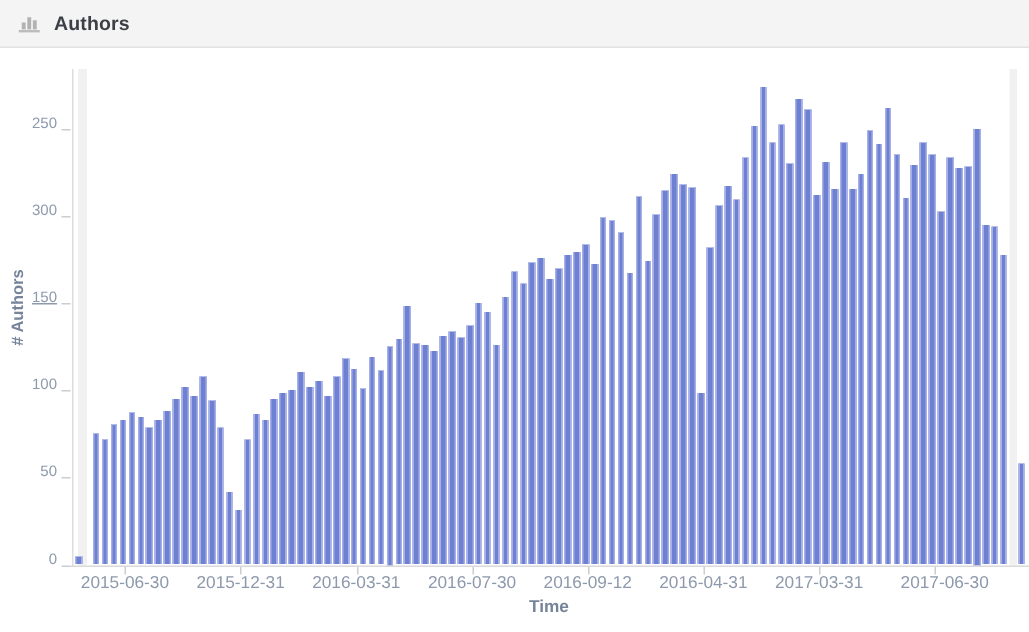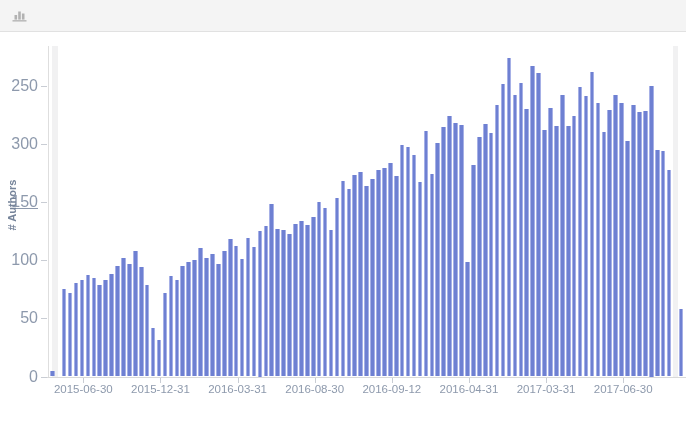--- a/index.html
+++ b/index.html
@@ -19,21 +19,21 @@
   .chart{position:absolute;left:0;top:0;width:686px;height:421px;}
   .y-axis-line{position:absolute;background:#dedede;width:1px;}
   .x-axis-line{position:absolute;background:#d9d9d9;height:1px;}
   .band{position:absolute;background:#f1f1f2;}
   .bar{
     position:absolute;background:#6e80d2;
     border-left:1px solid #a6b0e6;border-right:1px solid #a6b0e6;
     box-sizing:border-box;
   }
   .y-tick-label{
-    position:absolute;width:36px;text-align:right;font-size:16px;color:#8d99ac;
+    position:absolute;width:36px;text-align:right;font-size:10px;color:#8d99ac;
   }
   .y-tick-dash{position:absolute;width:6px;height:1px;background:#c9cdd4;}
   .x-tick-dash{position:absolute;width:1px;height:5px;background:#c9cdd4;}
   .x-tick-label{
     position:absolute;width:72px;text-align:center;font-size:11.5px;color:#8d99ac;
   }
   .y-axis-title{
     position:absolute;left:-22px;top:198px;width:70px;height:14px;text-align:center;
     font-size:11px;font-weight:700;color:#76849a;transform:rotate(-90deg);
   }
@@ -47,20 +47,21 @@
 
 <div class="app">
 
   <div class="widget-header">
     <svg class="hicon" viewBox="0 0 17 17">
       <rect x="1.5" y="13" width="14" height="1.6" fill="#bcbcbc"></rect>
       <rect x="3.5" y="8" width="2.6" height="4.6" fill="#b2b2b2"></rect>
       <rect x="7.2" y="4.5" width="2.6" height="8.1" fill="#b2b2b2"></rect>
       <rect x="10.9" y="6.5" width="2.6" height="6.1" fill="#b2b2b2"></rect>
     </svg>
+    <div class="htitle">Authors</div>
   </div>
 
   <div class="chart">
     <div id="bands">
         <div class="band" style="left: 52.3px; top: 45.5px; width: 5.6px; height: 331px; background: rgb(241, 241, 242);"></div>
         <div class="band" style="left: 672.6px; top: 45.5px; width: 5.3px; height: 331px; background: rgb(241, 241, 242);"></div>
       </div>
     <div id="bars">
         <div class="bar" title="5" style="left: 50px; top: 370.68px; width: 4.6px; height: 5.82px; background: rgb(110, 128, 210); border-color: rgb(166, 176, 230);"></div>
         <div class="bar" title="75" style="left: 61.8612px; top: 289.2px; width: 4.6px; height: 87.3px; background: rgb(110, 128, 210); border-color: rgb(166, 176, 230);"></div>
@@ -183,26 +184,27 @@
         <div class="y-tick-label" style="left: 2px; top: 134.7px;">300</div>
         <div class="y-tick-dash" style="left: 41px; top: 85.5px;"></div>
         <div class="y-tick-label" style="left: 2px; top: 76.5px;">250</div>
         <div class="x-tick-dash" style="left: 83.3px; top: 377.5px;"></div>
         <div class="x-tick-label" style="left: 47.3px; top: 383px;">2015-06-30</div>
         <div class="x-tick-dash" style="left: 160.43px; top: 377.5px;"></div>
         <div class="x-tick-label" style="left: 124.43px; top: 383px;">2015-12-31</div>
         <div class="x-tick-dash" style="left: 237.56px; top: 377.5px;"></div>
         <div class="x-tick-label" style="left: 201.56px; top: 383px;">2016-03-31</div>
         <div class="x-tick-dash" style="left: 314.69px; top: 377.5px;"></div>
-        <div class="x-tick-label" style="left: 278.69px; top: 383px;">2016-08-30</div>
+        <div class="x-tick-label" style="left: 278.69px; top: 383px;">2016-07-30</div>
         <div class="x-tick-dash" style="left: 391.82px; top: 377.5px;"></div>
         <div class="x-tick-label" style="left: 355.82px; top: 383px;">2016-09-12</div>
         <div class="x-tick-dash" style="left: 468.95px; top: 377.5px;"></div>
         <div class="x-tick-label" style="left: 432.95px; top: 383px;">2016-04-31</div>
         <div class="x-tick-dash" style="left: 546.08px; top: 377.5px;"></div>
         <div class="x-tick-label" style="left: 510.08px; top: 383px;">2017-03-31</div>
         <div class="x-tick-dash" style="left: 623.21px; top: 377.5px;"></div>
-        <div class="x-tick-label" style="left: 587.21px; top: 383px;">2017-06-30</div>
+        <div class="x-tick-label" style="left: 587.21px; top: 383px; text-align: right;">2017-06-30</div>
       </div>
     <div class="y-axis-title"># Authors</div>
+    <div class="x-axis-title">Time</div>
   </div>
 
 </div>
 
 </body></html>

